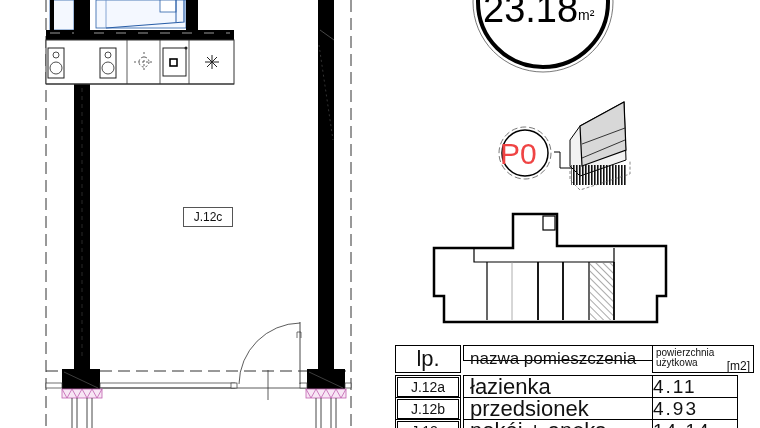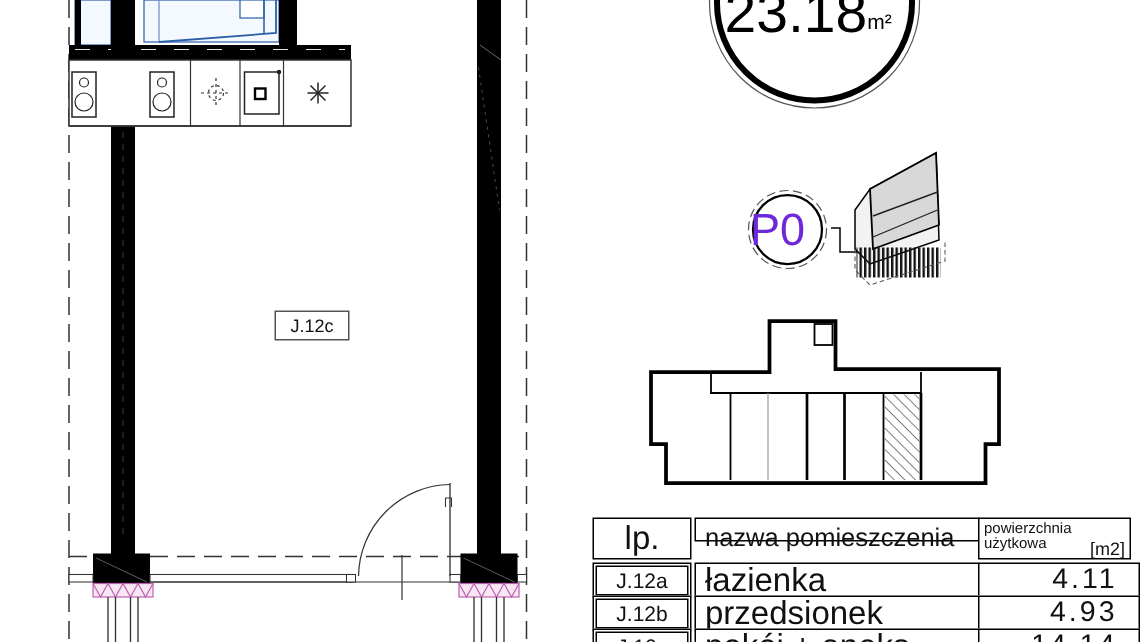--- a/index.html
+++ b/index.html
@@ -4,32 +4,32 @@
 <style>
   html, body { margin:0; padding:0; background:#ffffff; }
   body { width:760px; height:428px; position:relative; overflow:hidden; font-family:"Liberation Sans", sans-serif; }
   svg { position:absolute; left:0; top:0; }
   .room-label {
     position:absolute; left:183px; top:207px; width:48px; height:18px;
     border:1px solid #555; background:#fff; font-size:12px; line-height:18px; text-align:center; color:#111;
   }
   .area-text { position:absolute; left:483px; top:-12px; font-size:38px; color:#000; letter-spacing:0px; }
   .area-unit { font-size:14px; position:relative; top:-2px; }
-  .p0-text { position:absolute; left:500px; top:137px; font-size:30px; color:#6d28d9; }
+  .p0-text { position:absolute; left:500px; top:137px; font-size:30px; color:#ef4444; }
   
   .tbl { position:absolute; left:395px; top:345px; }
   .hdr-cell, .cell { position:absolute; border:1.5px solid #000; box-sizing:border-box; background:#fff; color:#111; }
   .hdr-lp { left:0; top:0; width:66px; height:28px; font-size:22px; text-align:center; line-height:26px; }
   .hdr-name { left:68px; top:0; width:190px; height:16px; font-size:17px; line-height:26px; padding-left:6px; }
   .hdr-area { left:257px; top:0; width:102px; height:28px; font-size:10px; line-height:10px; padding:2px 3px; }
   .hdr-area .unit { position:absolute; right:3px; bottom:1px; font-size:12px;margin-left:24px; }
   .row-id { left:2px; width:62px; height:20px; font-size:14px; text-align:center; line-height:18px; border-width:1px; }
   .row-id-outer { left:0; width:66px; height:24px; }
   .row-name { left:68px; width:190px; height:24px; font-size:22px; line-height:22px; padding-left:6px; }
-  .row-area { left:257px; width:108px; height:24px; font-size:19px; text-align:right; padding-right:14px; line-height:22px; letter-spacing:2px; }
+  .row-area { left:257px; width:86px; height:24px; font-size:19px; text-align:left; padding-right:14px; line-height:22px; letter-spacing:2px; }
 </style>
 </head>
 <body>
 
 <svg width="760" height="428" viewBox="0 0 760 428">
 
   <line x1="46" y1="0" x2="46" y2="428" stroke="#333" stroke-width="1" stroke-dasharray="12,6"></line>
   <line x1="351" y1="0" x2="351" y2="428" stroke="#333" stroke-width="1" stroke-dasharray="12,6"></line>
 
   <rect x="50" y="0" width="24" height="30" fill="#f4f8ff" stroke="#2a5fa8" stroke-width="0.8"></rect>

